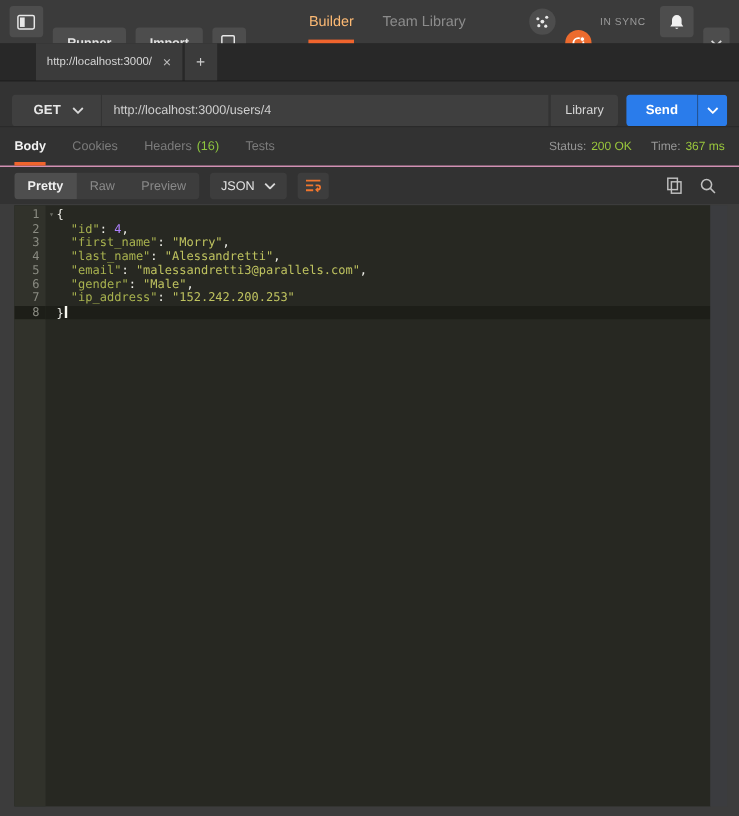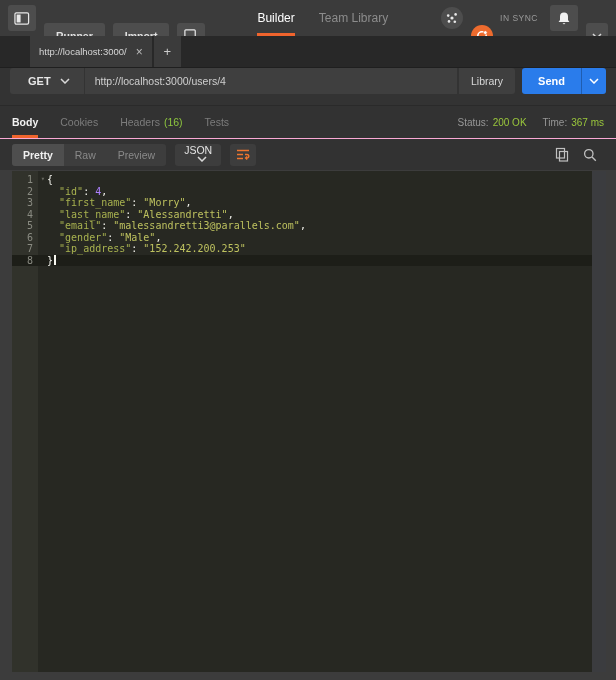--- a/index.html
+++ b/index.html
@@ -8,42 +8,42 @@
   svg{display:block;}
   button{font-family:"Liberation Sans",sans-serif;border:none;cursor:pointer;}
 
   
   .topbar{height:36px;flex:0 0 36px;background:#3b3b3b;display:flex;align-items:center;padding:0 8px;}
   .icn-btn{background:#4d4d4d;border-radius:3px;height:26px;display:flex;align-items:center;justify-content:center;color:#e6e6e6;}
   .txt-btn{background:#4d4d4d;border-radius:3px;height:26px;padding:0 12px;font-size:10.5px;font-weight:bold;color:#e3e3e3;}
   .tb-gap{margin-left:8px;margin-top:36px;}
   .top-tabs{display:flex;margin-left:52px;height:36px;}
   .top-tab{position:relative;height:36px;line-height:36px;font-size:12px;color:#8c8c8c;margin-right:24px;cursor:pointer;white-space:nowrap;}
-  .top-tab.active{color:#ffffff;}
+  .top-tab.active{color:#fdba74;}
   .top-tab.active::after{content:"";position:absolute;left:0;right:0;bottom:0;height:3px;background:#f0642d;}
   .top-right{margin-left:auto;display:flex;align-items:center;}
   .circle-btn{width:22px;height:22px;border-radius:50%;background:#4d4d4d;display:flex;align-items:center;justify-content:center;padding:0;}
   .sync-circle{background:#ed6b2e;}
   .sync-label{font-size:8.5px;letter-spacing:.5px;color:#9a9a9a;margin:0 12px 0 7px;}
   .small-sq{width:28px;}
 
   
   .tabstrip{height:31px;flex:0 0 31px;display:flex;background:#282828;border-bottom:1px solid #1f1f1f;}
   .tabs-left{display:flex;align-items:stretch;width:318px;flex:0 0 318px;padding-left:20px;}
   .req-tab{display:flex;align-items:center;background:#3b3b3b;margin-left:10px;padding:0 9px;font-size:9.5px;color:#d6d6d6;cursor:pointer;}
   .req-tab .close{margin-left:9px;color:#bbb;font-size:12px;line-height:1;cursor:pointer;}
   .add-tab{background:#3b3b3b;margin-left:2px;width:27px;color:#ccc;font-size:13px;display:flex;align-items:center;justify-content:center;}
   .tabs-right{flex:1;background:#323232;border-left:1px solid #222;display:flex;align-items:center;justify-content:flex-end;padding-right:6px;}
   .env-select{width:138px;height:24px;background:#3f3f3f;border-radius:2px;display:flex;align-items:center;justify-content:space-between;
               padding:0 10px;font-size:10.5px;color:#d9d9d9;cursor:pointer;}
   .ghost-btn{background:transparent;color:#e9e9e9;padding:0 6px;height:24px;display:flex;align-items:center;}
   .gear-glyph{font-size:16px;line-height:1;color:#f2f2f2;}
 
   
-  .request-row{height:37px;flex:0 0 37px;background:#333;display:flex;align-items:flex-start;padding:0 10px;}
+  .request-row{height:37px;flex:0 0 37px;background:#333;display:flex;align-items:flex-end;padding:0 10px;}
   .url-group{display:flex;align-items:stretch;height:26px;flex:1;}
   .method-select{display:flex;align-items:center;background:#3f3f3f;border-radius:3px 0 0 3px;padding:0 14px 0 18px;
                  font-size:11px;font-weight:bold;color:#e8e8e8;cursor:pointer;border-right:1px solid #333;}
   .method-select svg{margin-left:9px;}
   .url-input{flex:1;background:#3f3f3f;border:none;color:#cfcfcf;font-size:10.5px;padding:0 10px;outline:none;}
   .params-btn{background:#3f3f3f;border-radius:0 3px 3px 0;color:#d7d7d7;font-size:10.5px;padding:0 12px;margin-left:2px;}
   .send-split,.save-split{display:flex;height:26px;margin-left:7px;}
   .send-btn{background:#2a7ceb;color:#fff;font-weight:bold;font-size:11px;padding:0 16px;border-radius:3px 0 0 3px;}
   .send-caret{background:#2a7ceb;border-left:1px solid rgba(0,0,0,.25);color:#fff;padding:0 7px;border-radius:0 3px 3px 0;display:flex;align-items:center;}
   .save-btn{background:#4a4a4a;color:#e0e0e0;font-size:11px;padding:0 11px;border-radius:3px 0 0 3px;}
@@ -59,21 +59,21 @@
   .meta-lbl{color:#979797;}
   .meta-val{color:#9ac73c;margin-left:4px;}
   .meta-sp{width:16px;}
 
   
   .view-bar{height:31px;flex:0 0 31px;background:#323232;border-top:1px solid #f9a8d4;display:flex;align-items:center;padding:0 12px;}
   .seg-group{display:flex;height:22px;background:#3d3d3d;border-radius:3px;overflow:hidden;}
   .seg{display:flex;align-items:center;padding:0 11px;font-size:10.5px;color:#8a8a8a;background:transparent;}
   .seg.active{background:#4e4e4e;color:#f1f1f1;font-weight:bold;}
   .fmt-select{display:flex;align-items:center;height:22px;background:#3d3d3d;border-radius:3px;margin-left:9px;padding:0 9px;
-              font-size:10.5px;color:#e4e4e4;cursor:pointer;flex-direction:column;}
+              font-size:10.5px;color:#e4e4e4;cursor:pointer;}
   .fmt-select svg{margin-left:8px;}
   .wrap-btn{width:26px;height:22px;background:#3d3d3d;border-radius:3px;margin-left:9px;display:flex;align-items:center;justify-content:center;}
   .vb-right{margin-left:auto;display:flex;align-items:center;}
   .flat-icn{background:transparent;padding:0 7px;height:22px;display:flex;align-items:center;color:#c0c0c0;}
 
   
   .editor-frame{flex:1;background:#3c3c3c;position:relative;padding:1px 24px 8px 12px;}
   .editor{height:100%;display:flex;background:#272822;overflow:hidden;
           font-family:"DejaVu Sans Mono",monospace;font-size:10px;line-height:11.5px;}
   .gutter{flex:0 0 26px;background:#31322b;color:#8a8b82;text-align:right;padding-top:3px;}

